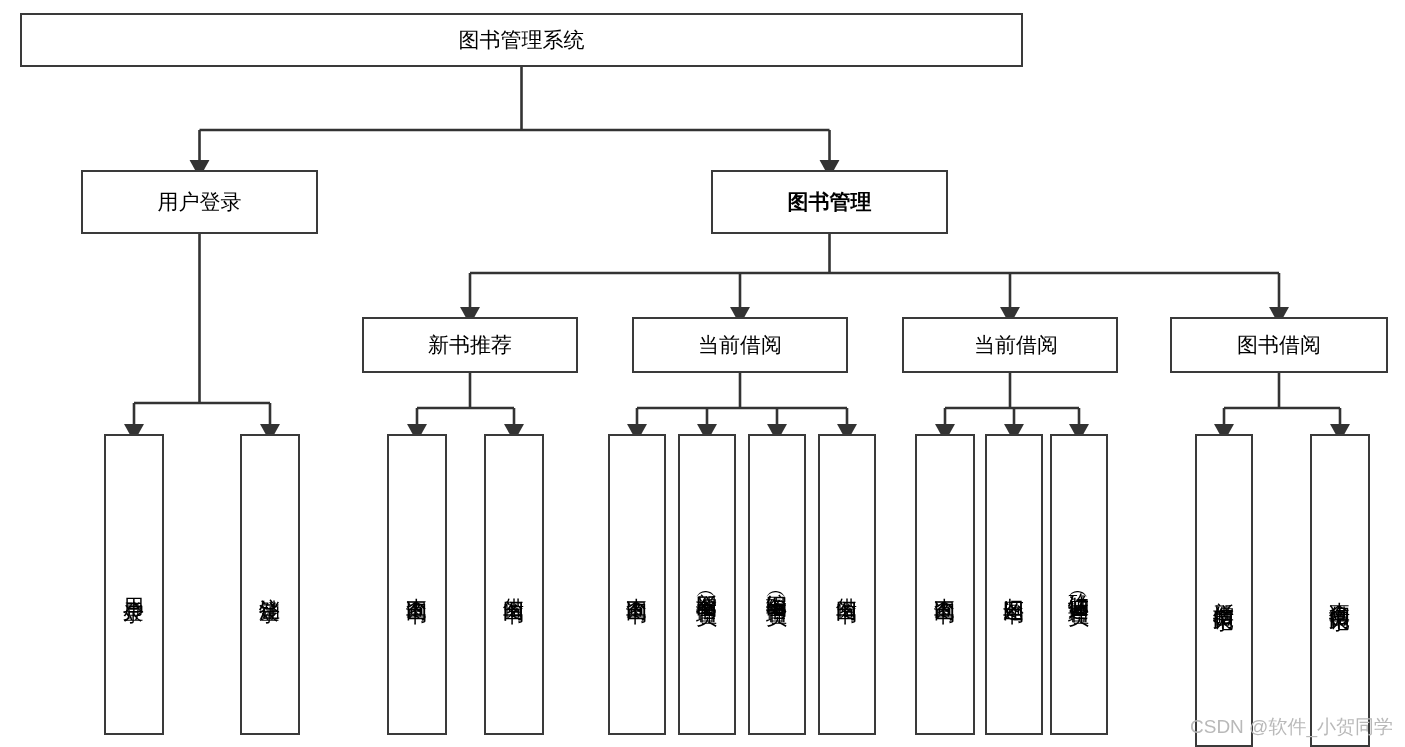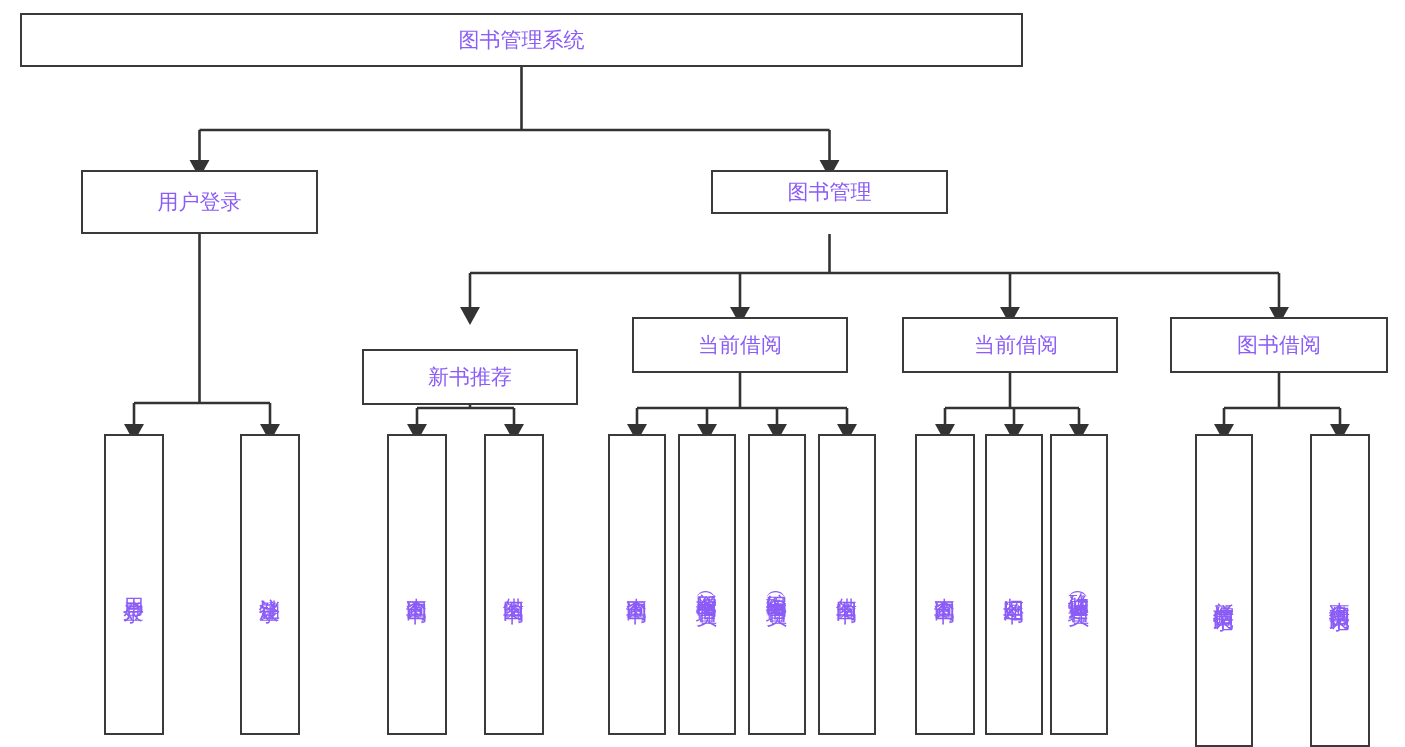--- a/index.html
+++ b/index.html
@@ -30,21 +30,21 @@
     position: absolute;
     box-sizing: border-box;
     background: #ffffff;
     border: 2px solid #3a3a3a;
     display: flex;
     align-items: center;
     justify-content: center;
     overflow: hidden;
   }
   .node .label {
-    color: #8b5cf6;
+    color: #000000;
     text-align: right;
     line-height: 1.1;
     white-space: nowrap;
   }
   .node.horizontal .label {
     font-size: 21px;
   }
   .node.root .label {
     font-size: 21px;
   }
@@ -115,24 +115,24 @@
       </g>
   </svg>
 
   <div id="node-layer">
       <div class="node horizontal root" style="left: 20px; top: 13px; width: 1003px; height: 54px;">
         <span class="label">图书管理系统</span>
       </div>
       <div class="node horizontal level2" style="left: 81px; top: 170px; width: 237px; height: 64px;">
         <span class="label">用户登录</span>
       </div>
-      <div class="node horizontal level2" style="left: 711px; top: 170px; width: 237px; height: 44px;">
+      <div class="node horizontal level2" style="left: 711px; top: 170px; width: 237px; height: 64px; font-weight: bold;">
         <span class="label">图书管理</span>
       </div>
-      <div class="node horizontal level3" style="left: 362px; top: 317px; width: 216px; height: 56px; margin-top: 32px;">
+      <div class="node horizontal level3" style="left: 362px; top: 317px; width: 216px; height: 56px;">
         <span class="label">新书推荐</span>
       </div>
       <div class="node horizontal level3" style="left: 632px; top: 317px; width: 216px; height: 56px;">
         <span class="label">当前借阅</span>
       </div>
       <div class="node horizontal level3" style="left: 902px; top: 317px; width: 216px; height: 56px; padding-left: 12px;">
         <span class="label">当前借阅</span>
       </div>
       <div class="node horizontal level3" style="left: 1170px; top: 317px; width: 218px; height: 56px;">
         <span class="label">图书借阅</span>
@@ -171,14 +171,15 @@
         <span class="label">确认归还（管理员）</span>
       </div>
       <div class="node vertical leaf" style="left: 1195px; top: 434px; width: 58px; height: 313px;">
         <span class="label">新增借阅记录</span>
       </div>
       <div class="node vertical leaf" style="left: 1310px; top: 434px; width: 60px; height: 313px;">
         <span class="label">查询借阅记录</span>
       </div>
     </div>
 
+  <div class="watermark" style="left: 1190px; top: 714px;">CSDN @软件_小贺同学</div>
 
 </div>
 
 </body></html>

